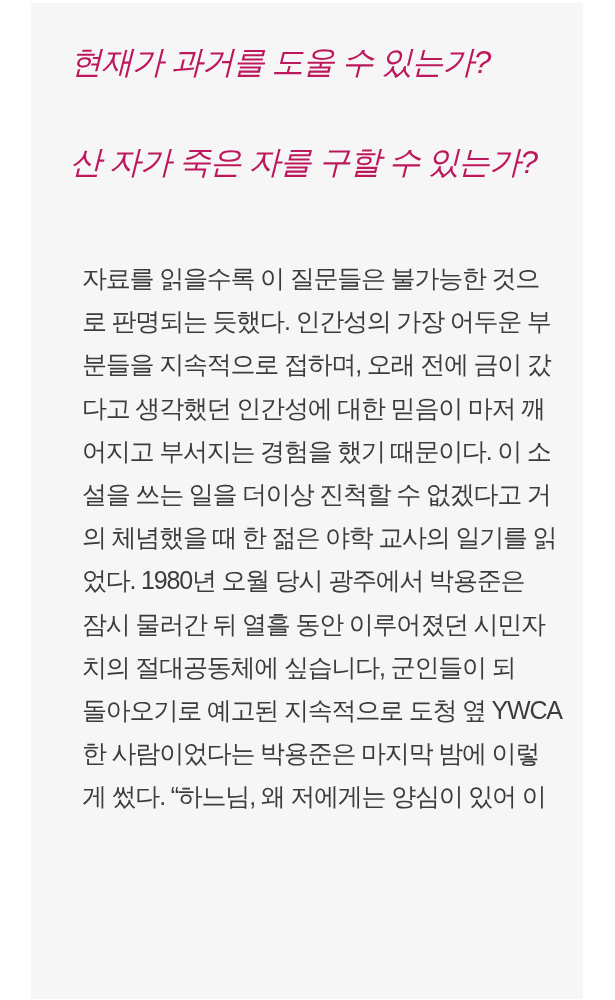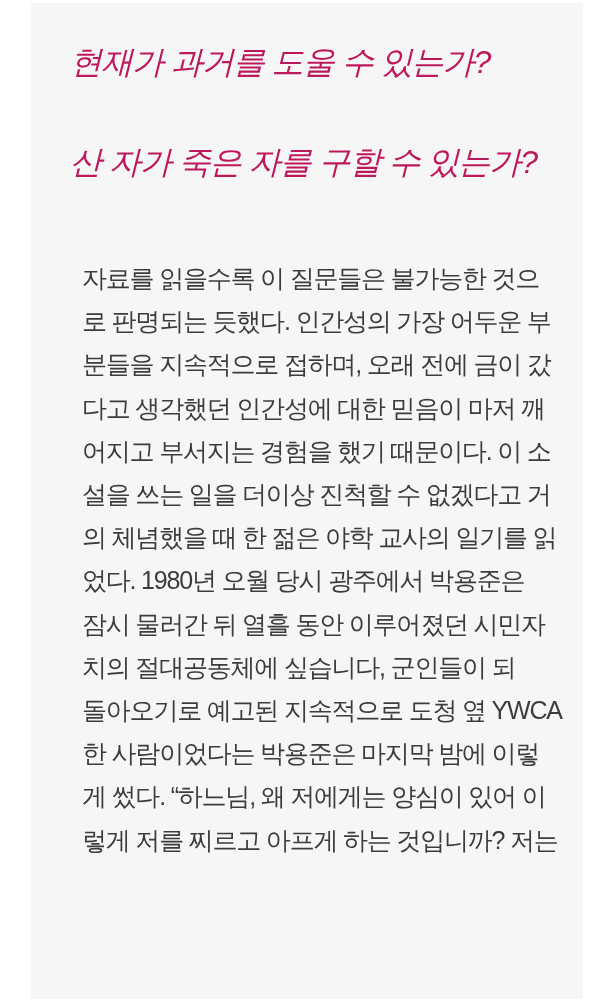--- a/index.html
+++ b/index.html
@@ -71,17 +71,16 @@
       <div class="line">다고 생각했던 인간성에 대한 믿음이 마저 깨</div>
       <div class="line">어지고 부서지는 경험을 했기 때문이다. 이 소</div>
       <div class="line">설을 쓰는 일을 더이상 진척할 수 없겠다고 거</div>
       <div class="line">의 체념했을 때 한 젊은 야학 교사의 일기를 읽</div>
       <div class="line">었다. 1980년 오월 당시 광주에서 박용준은</div>
       <div class="line">잠시 물러간 뒤 열흘 동안 이루어졌던 시민자</div>
       <div class="line">치의 절대공동체에 싶습니다, 군인들이 되</div>
       <div class="line">돌아오기로 예고된 지속적으로 도청 옆 YWCA</div>
       <div class="line">한 사람이었다는 박용준은 마지막 밤에 이렇</div>
       <div class="line">게 썼다. “하느님, 왜 저에게는 양심이 있어 이</div>
-      <div class="line">렇게 저를 찌르고 아프게 하는 것입니까? 저는</div>
     </div>
 
   </div>
 </div>
 
 </body></html>

